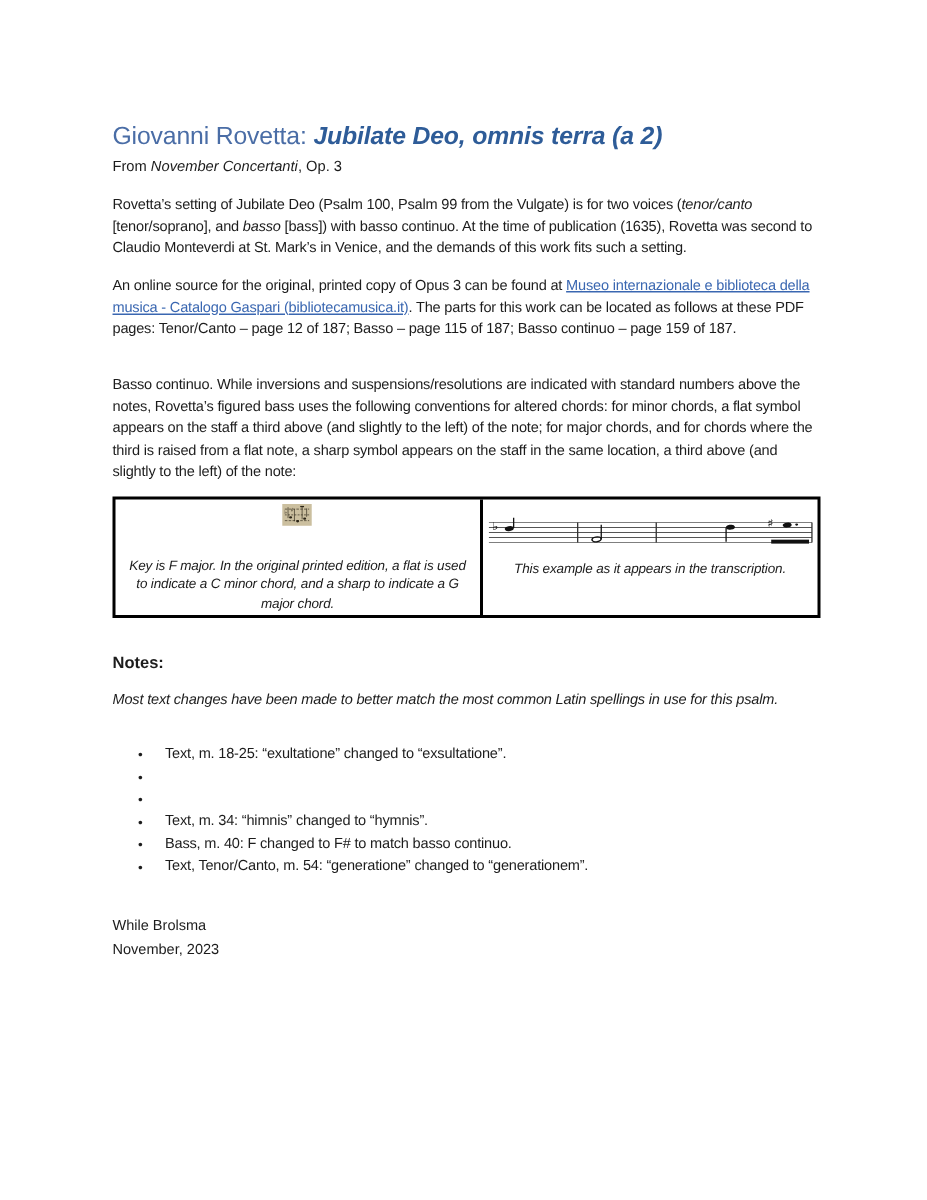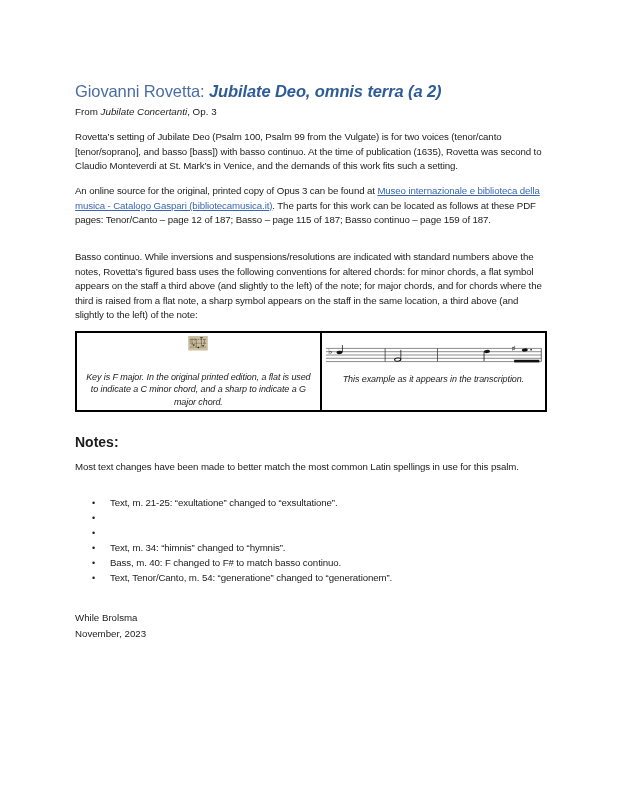--- a/index.html
+++ b/index.html
@@ -8,49 +8,49 @@
   .block{position:absolute;left:75px;width:472px;}
   .doc-title{top:82px;font-size:16.5px;line-height:19px;letter-spacing:-0.1px;}
   .doc-title .t-prefix{color:#4a6da6;}
   .doc-title .t-work{color:#2e5c98;font-weight:bold;font-style:italic;}
   .subtitle{top:105px;font-size:9.8px;line-height:13px;}
   .subtitle .ital{font-style:italic;}
   p.body-par{margin:0;font-size:9.7px;line-height:14.6px;letter-spacing:-0.12px;}
   .p1{top:130px;}
   .p2{top:184px;}
   .p3{top:250px;}
-  .ital{}
+  .ital{font-style:italic;}
   .bold{font-weight:normal;}
   a.doclink{color:#3a67b1;text-decoration:underline;cursor:pointer;}
   .xtable{top:331px;height:81px;display:flex;border:2px solid #000;box-sizing:border-box;background:#fff;}
   .cell{box-sizing:border-box;display:flex;flex-direction:column;align-items:center;}
   .cell-left{width:52.3%;border-right:2px solid #000;padding:3px 6px 2px;}
   .cell-right{width:47.7%;padding:11px 2px 2px;}
   .caption{font-size:9px;font-style:italic;line-height:12.5px;text-align:center;letter-spacing:-0.1px;margin-top:20px;}
   .cell-right .caption{margin-top:7px;}
   .print-img{width:46px;height:34px;display:block;}
   .staff-img{width:100%;height:22px;display:block;}
-  .notes-head{top:436px;font-size:14px;font-weight:bold;line-height:13px;}
-  .notes-intro{top:460px;}
+  .notes-head{top:436px;font-size:11px;font-weight:bold;line-height:13px;}
+  .notes-intro{top:460px;font-style:italic;}
   .note-list{top:496px;margin:0;padding:0;list-style:none;font-size:9.7px;line-height:14.9px;letter-spacing:-0.12px;}
   .note-list li{display:flex;padding-left:17px;}
   .note-list .bullet{width:18px;flex:0 0 18px;font-size:9px;}
   .signature{top:610px;font-size:9.7px;line-height:15.5px;}
 </style>
 </head>
 <body>
 
 <div class="page">
 
   <div class="block doc-title">
     <span class="t-prefix">Giovanni Rovetta: </span><span class="t-work">Jubilate Deo, omnis terra (a 2)</span>
   </div>
 
   <div class="block subtitle">
-    <span>From </span><span class="ital">Jubilate Concertanti</span><span>, Op. 3</span>
+    <span>From </span><span class="ital">November Concertanti</span><span>, Op. 3</span>
   </div>
 
   <p class="block body-par p1">
     <span>Rovetta’s setting of Jubilate Deo (Psalm 100, Psalm 99 from the Vulgate) is for two voices (</span><span class="ital">tenor/canto</span><span> [tenor/soprano], and </span><span class="ital">basso</span><span> [bass]) with basso continuo. At the time of publication (1635), Rovetta was second to Claudio Monteverdi at St. Mark’s in Venice, and the demands of this work fits such a setting.</span>
   </p>
 
   <p class="block body-par p2">
     <span>An online source for the original, printed copy of Opus 3 can be found at </span><a class="doclink">Museo internazionale e biblioteca della musica - Catalogo Gaspari (bibliotecamusica.it)</a><span>. The parts for this work can be located as follows at these PDF pages: Tenor/Canto – page 12 of 187; Basso – page 115 of 187; Basso continuo – page 159 of 187.</span>
   </p>
 
@@ -118,21 +118,21 @@
     </div>
   </div>
 
   <div class="block notes-head">Notes:</div>
 
   <p class="block body-par notes-intro">Most text changes have been made to better match the most common Latin spellings in use for this psalm.</p>
 
   <ul class="block note-list">
     <li>
         <span class="bullet">•</span>
-        <span>Text, m. 21-25: “exultatione” changed to “exsultatione”.</span>
+        <span>Text, m. 18-25: “exultatione” changed to “exsultatione”.</span>
       </li>
     <li>
         <span class="bullet">•</span>
       </li>
     <li>
         <span class="bullet">•</span>
       </li>
     <li>
         <span class="bullet">•</span>
         <span>Text, m. 34: “himnis” changed to “hymnis”.</span>

